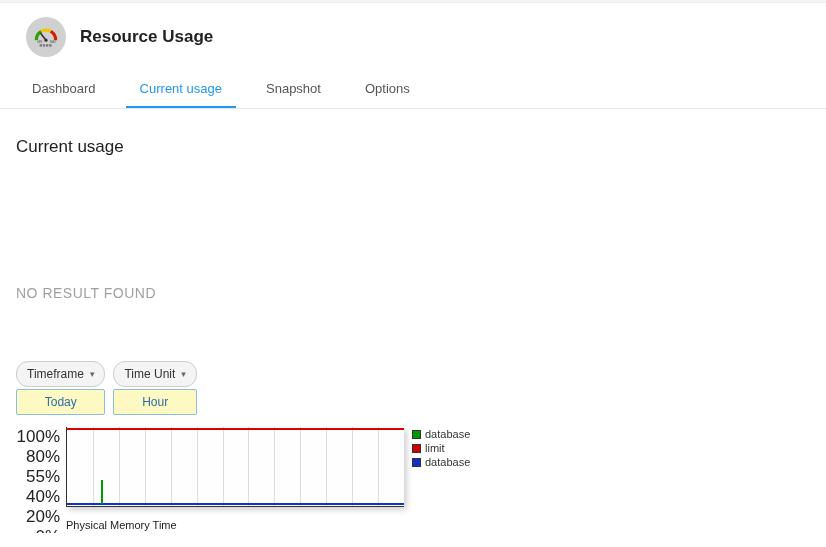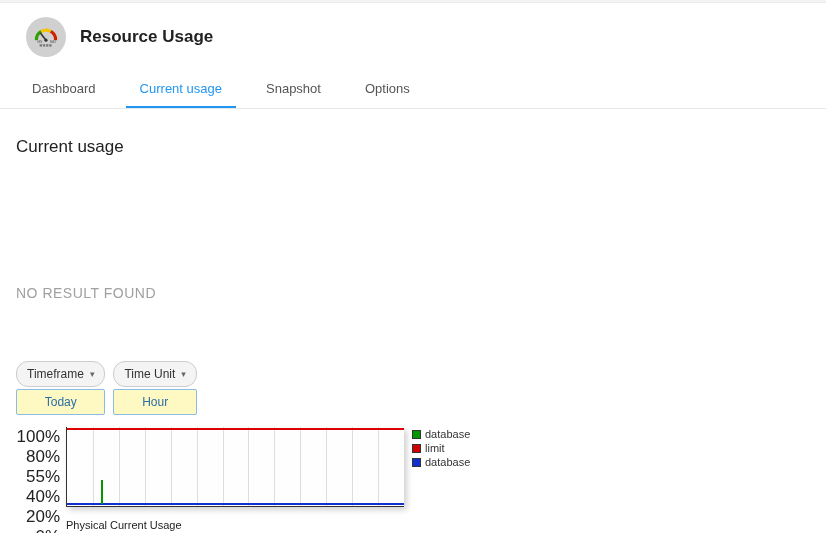--- a/index.html
+++ b/index.html
@@ -130,17 +130,17 @@
           </div>
         <div class="legend-item">
             <span class="legend-sw" style="background:#1030d0"></span>
             <span>database</span>
           </div>
       </div>
     </div>
   </div>
 
   <div class="chart-block second">
-    <div class="chart-title">Physical Current Usage</div>
+    <div class="chart-title">Physical Memory Time</div>
 
   </div>
 
 </div>
 
 </body></html>

